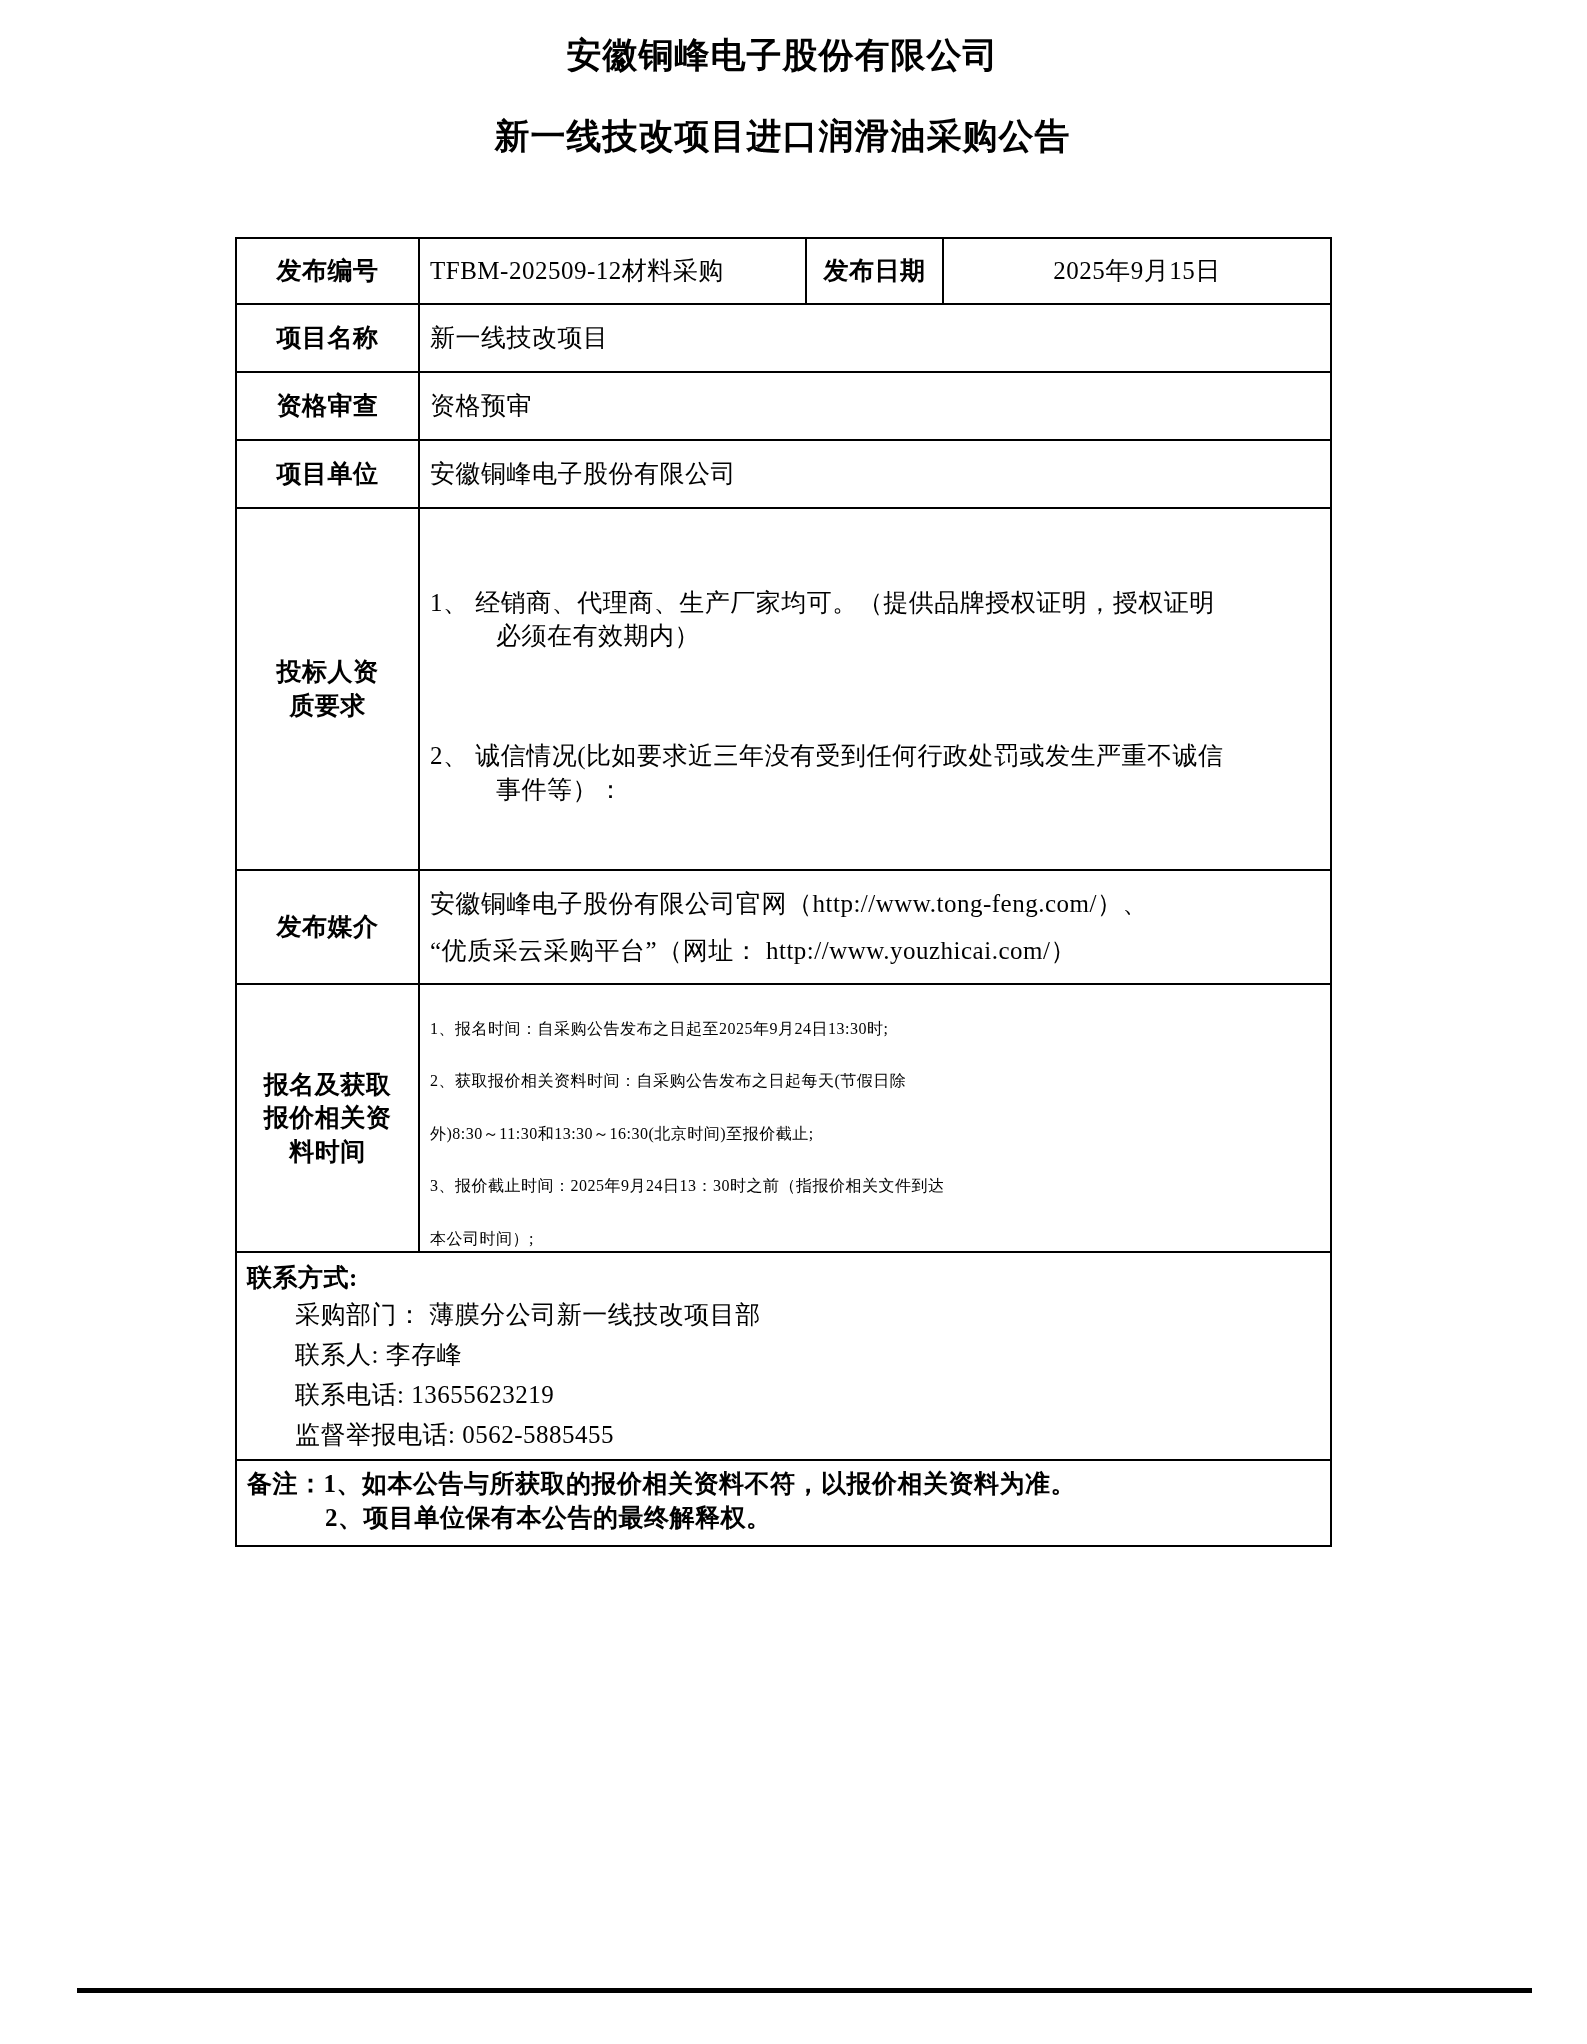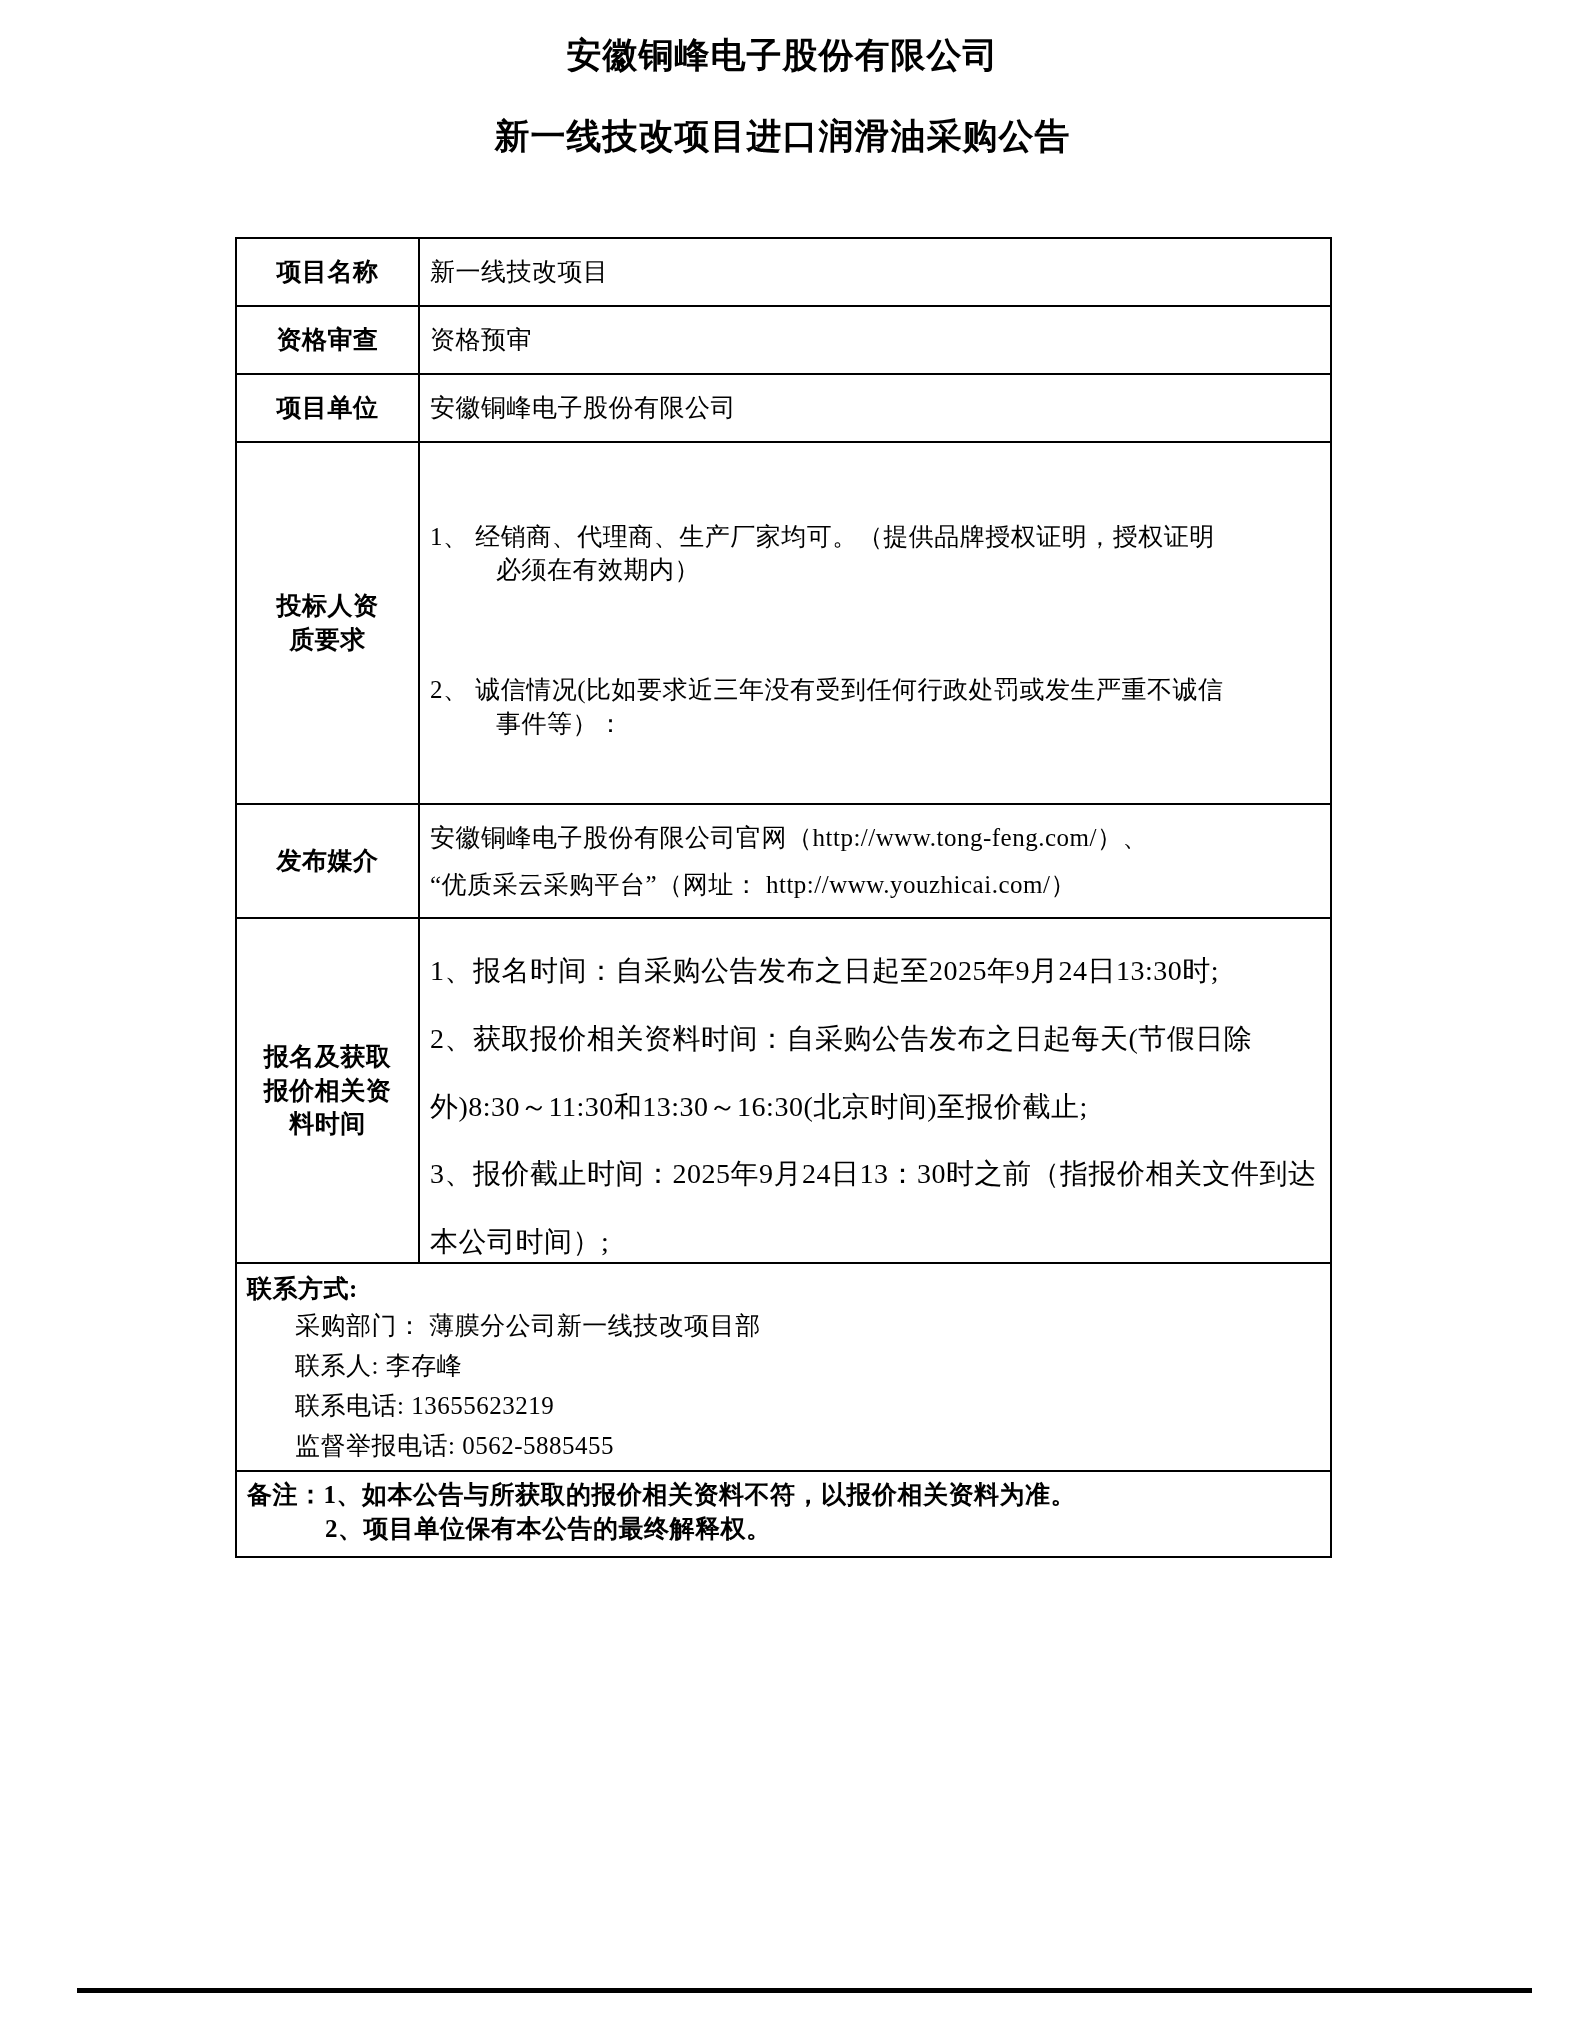--- a/index.html
+++ b/index.html
@@ -43,21 +43,21 @@
   tr.r-media    td{height:104px;}
   tr.r-schedule td{height:160px;}
   tr.r-contact  td{height:170px;}
   tr.r-remarks  td{height:74px;}
 
   .qual-item1{margin-top:14px;}
   .qual-item2{margin-top:86px;}
   .hang-cont{padding-left:66px;}
 
   .media-line{line-height:1.9;}
-  .sched-line{line-height:1.28;font-size:28px;margin-top:32px;}
+  .sched-line{line-height:1.28;font-size:16px;margin-top:32px;}
   tr.r-schedule td.val{padding-top:2px;padding-bottom:2px;}
 
   .contact-heading{font-weight:bold;}
   .contact-line{padding-left:48px;line-height:1.6;}
   tr.r-contact td{vertical-align:top;padding-top:8px;}
 
   tr.r-remarks td{vertical-align:top;font-weight:bold;padding-top:6px;}
   .remarks-line2{padding-left:78px;}
 
   .footer-rule{
@@ -76,20 +76,26 @@
 
   <table class="doc">
     <colgroup>
       <col style="width:183px">
       <col style="width:387px">
       <col style="width:137px">
       <col style="width:388px">
     </colgroup>
 
     <tbody>
+        <tr class="r-publish">
+      <td class="label">发布编号</td>
+      <td class="val">TFBM-202509-12材料采购</td>
+      <td class="label">发布日期</td>
+      <td class="val center">2025年9月15日</td>
+    </tr>
 
     <tr class="r-name">
       <td class="label">项目名称</td>
       <td class="val" colspan="3">新一线技改项目</td>
     </tr>
 
     <tr class="r-review">
       <td class="label">资格审查</td>
       <td class="val" colspan="3">资格预审</td>
     </tr>

